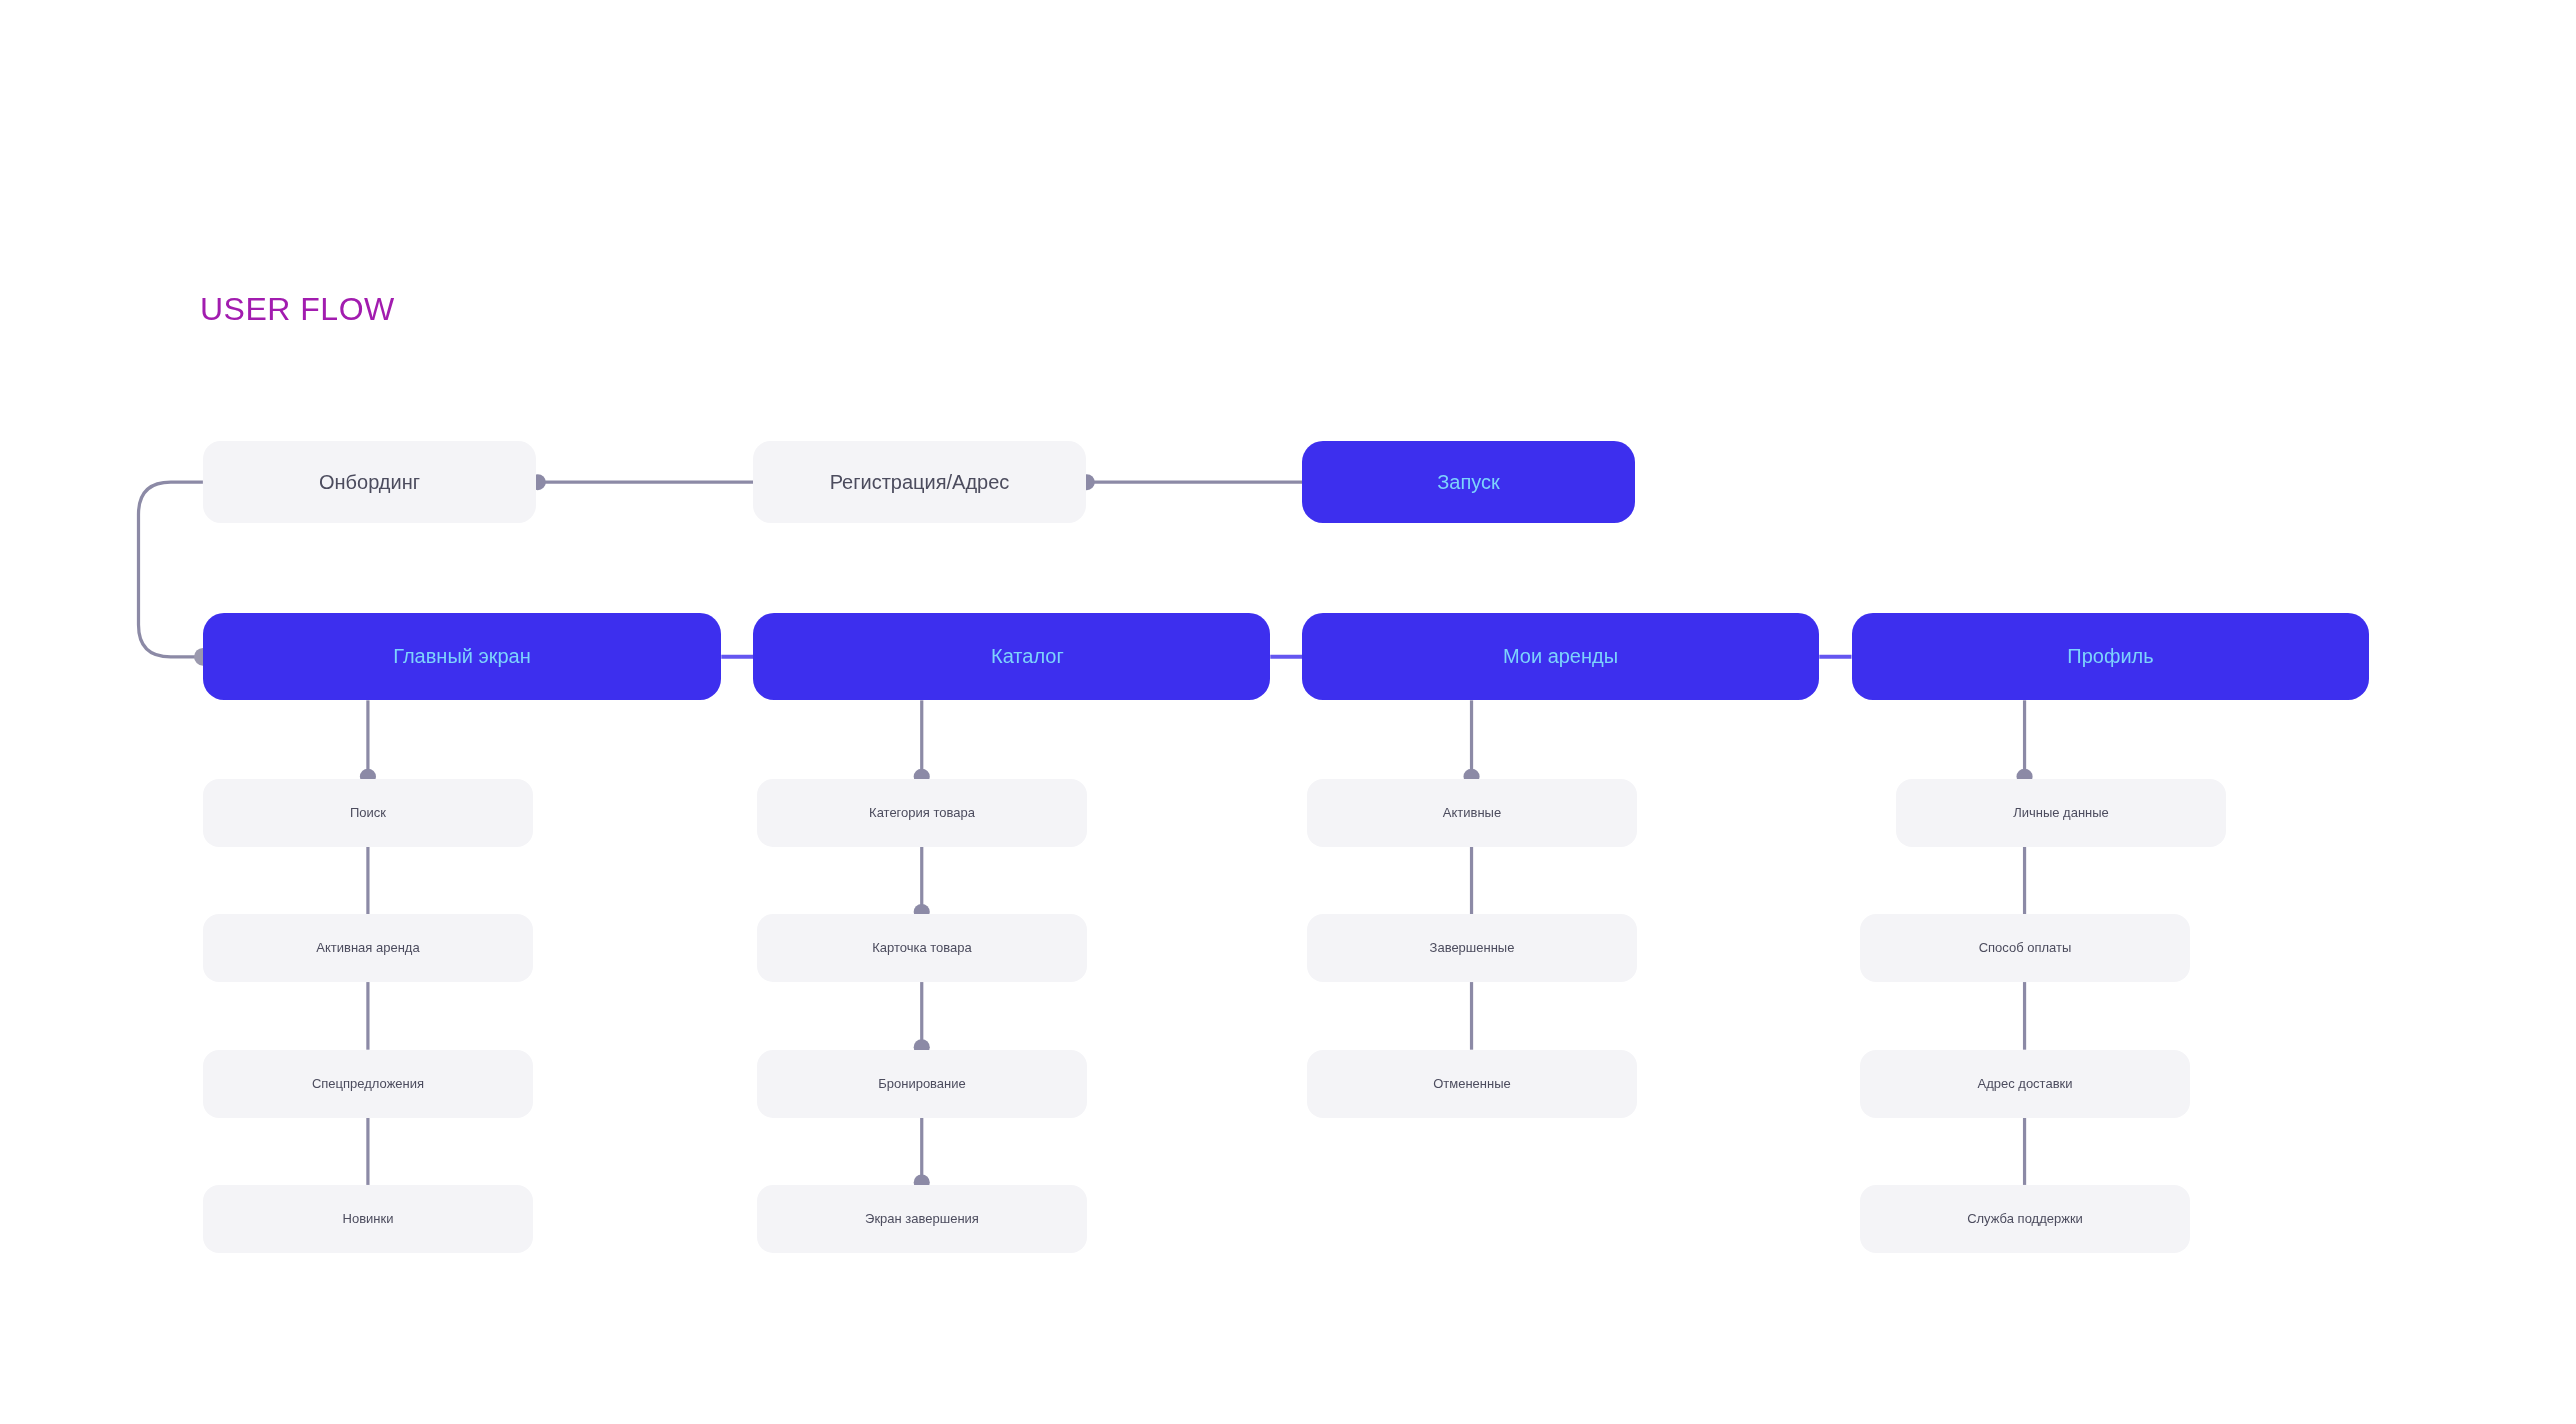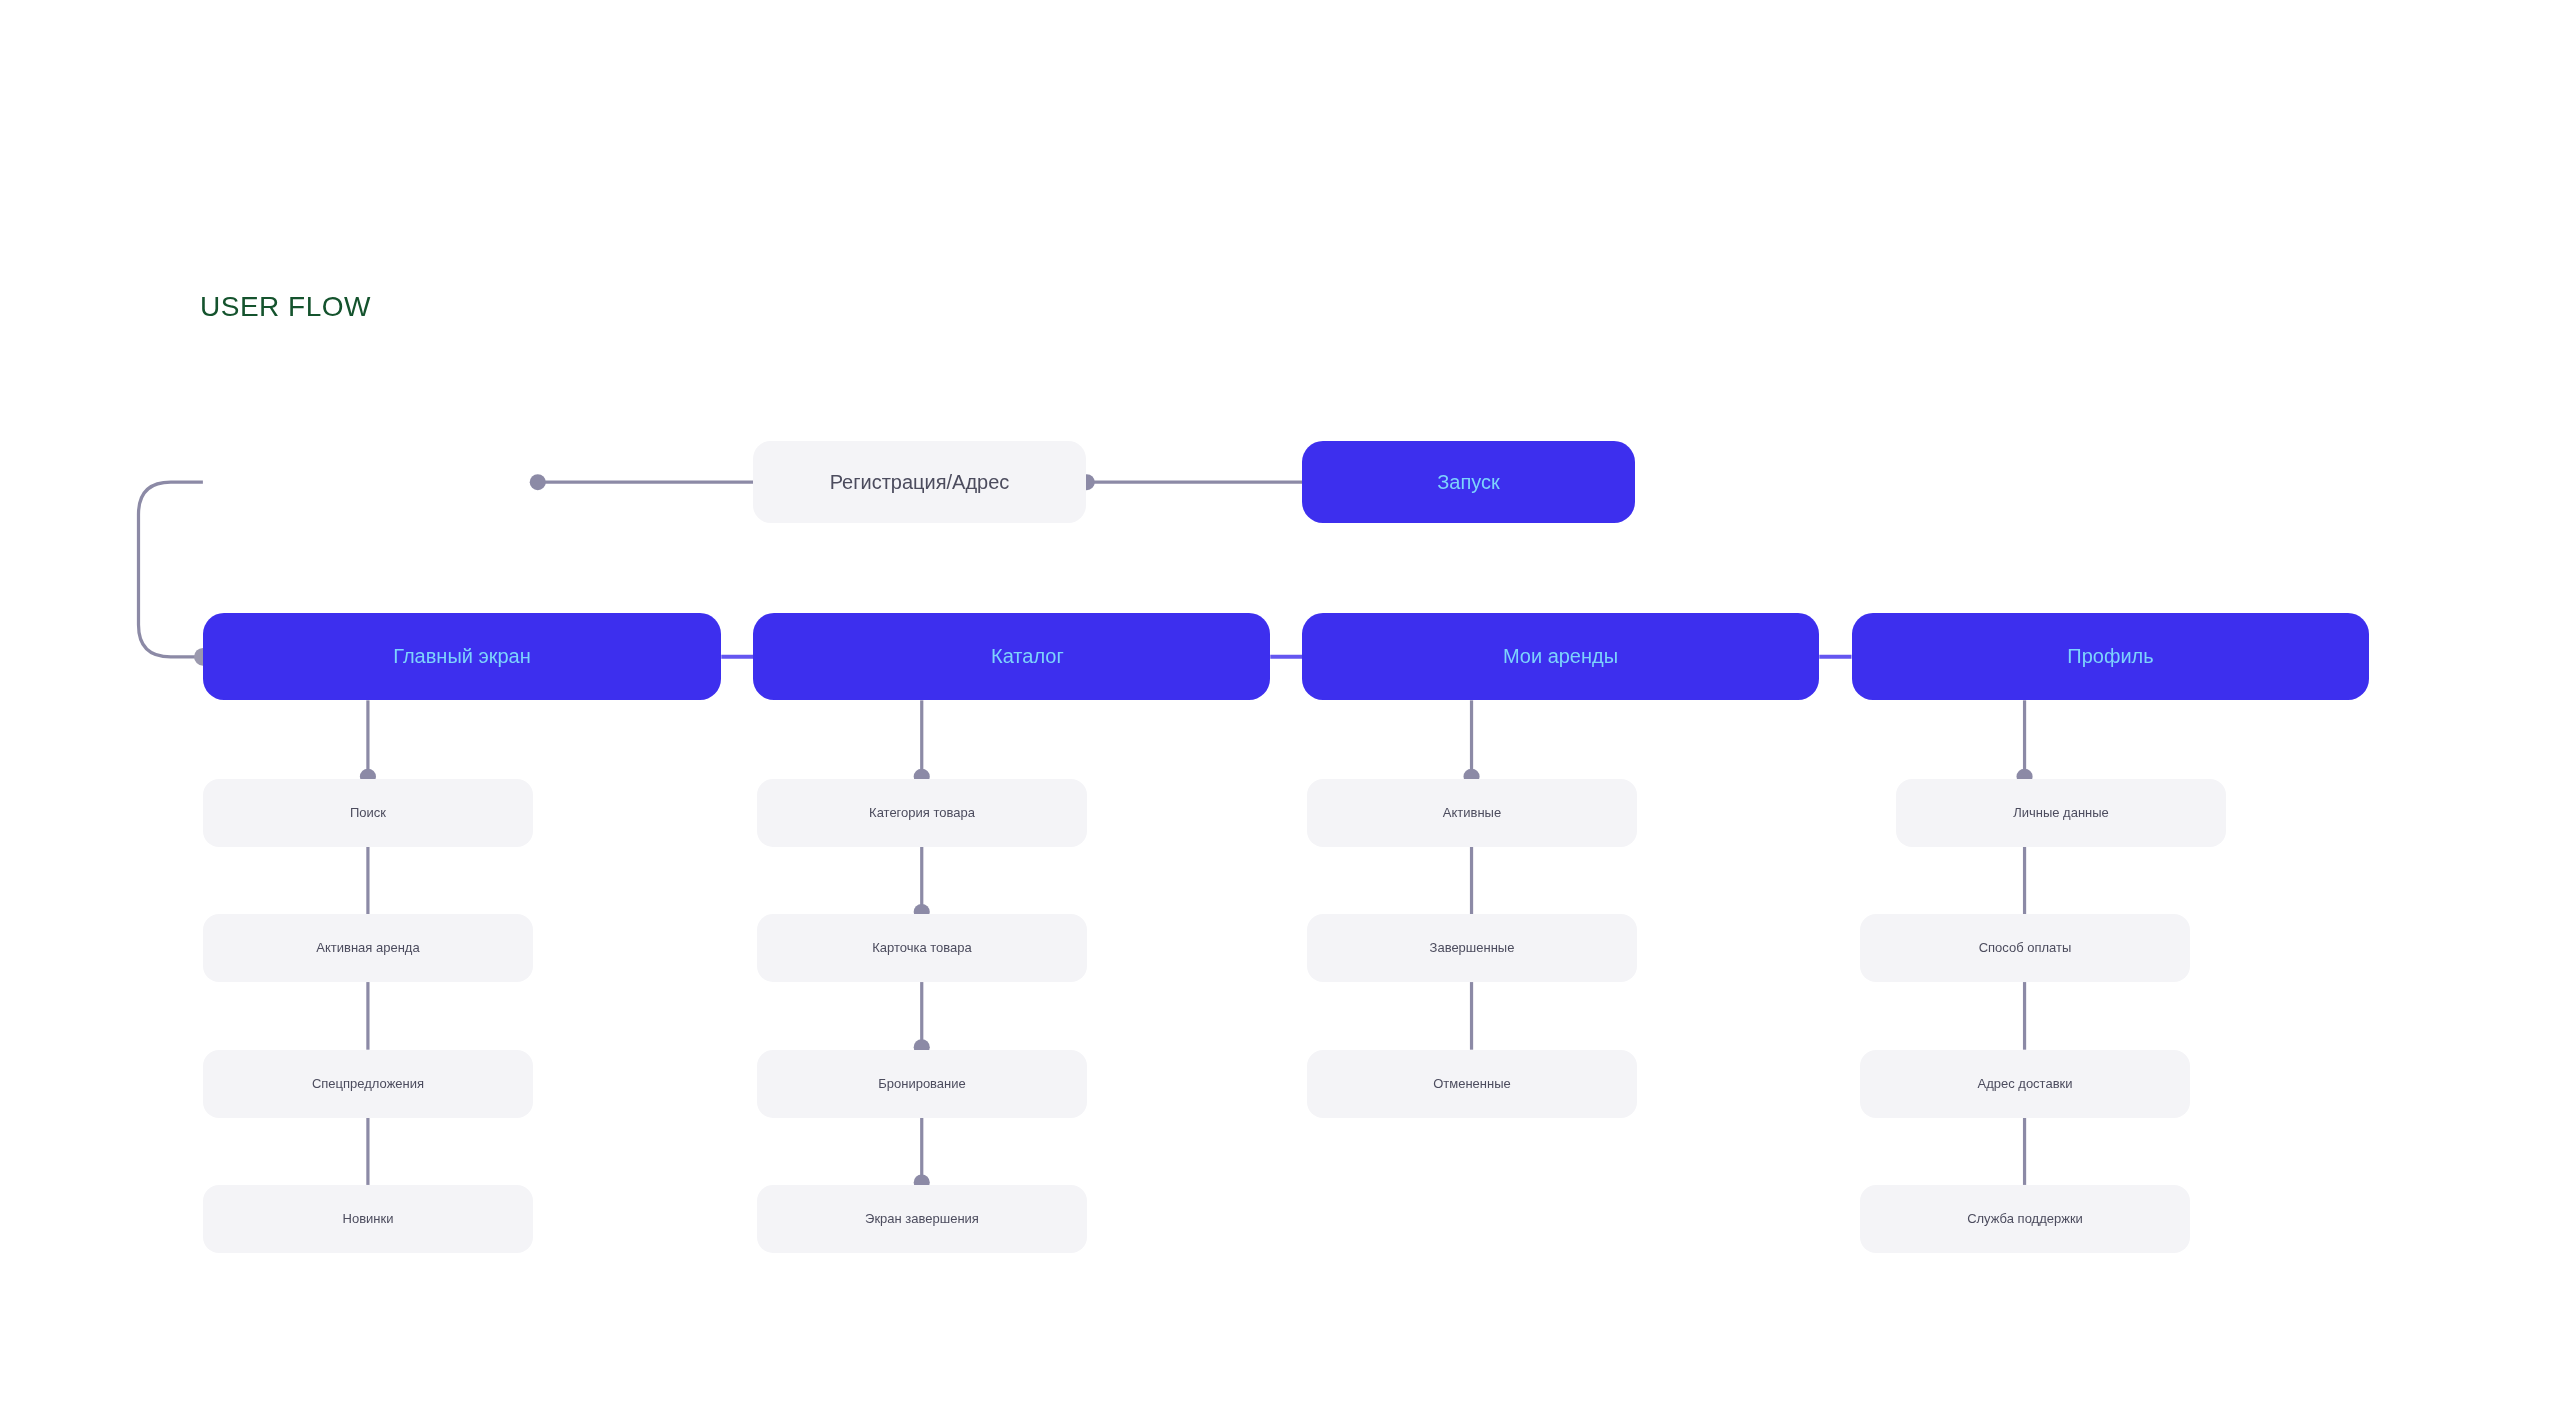--- a/index.html
+++ b/index.html
@@ -21,23 +21,23 @@
     width: 2576px;
     height: 1424px;
     background: #ffffff;
   }
 
   
   #flow-title {
     position: absolute;
     left: 200px;
     top: 291px;
-    font-size: 28px;
+    font-size: 32px;
     letter-spacing: 0.5px;
-    color: #14532d;
+    color: #a21caf;
     font-weight: 400;
     white-space: nowrap;
   }
 
   
   #connector-layer {
     position: absolute;
     left: 0;
     top: 0;
     width: 2576px;
@@ -166,20 +166,21 @@
       <line x1="2515" y1="1052" x2="2515" y2="1136" stroke="#8C8AA6" stroke-width="4"></line>
     </g>
     <g>
       <line x1="2515" y1="1220" x2="2515" y2="1304" stroke="#8C8AA6" stroke-width="4"></line>
     </g>
     <g>
       <line x1="2515" y1="1388" x2="2515" y2="1472" stroke="#8C8AA6" stroke-width="4"></line>
     </g>
   </svg>
 
+  <div class="node muted row-top" style="left:203px; width:333px;">Онбординг</div>
 
   <div class="node muted row-top" style="left:753px; width:333px;">Регистрация/Адрес</div>
 
   <div class="node accent row-top" style="left:1302px; width:333px;">Запуск</div>
 
   <div class="node accent row-nav" style="left:203px; width:518px;">Главный экран</div>
 
   <div class="node accent row-nav" style="left:753px; width:517px;padding-left:43px;">Каталог</div>
 
   <div class="node accent row-nav" style="left:1302px; width:517px;">Мои аренды</div>

